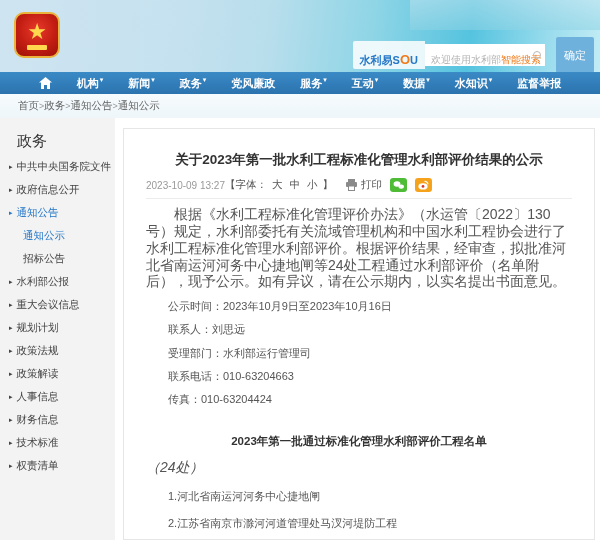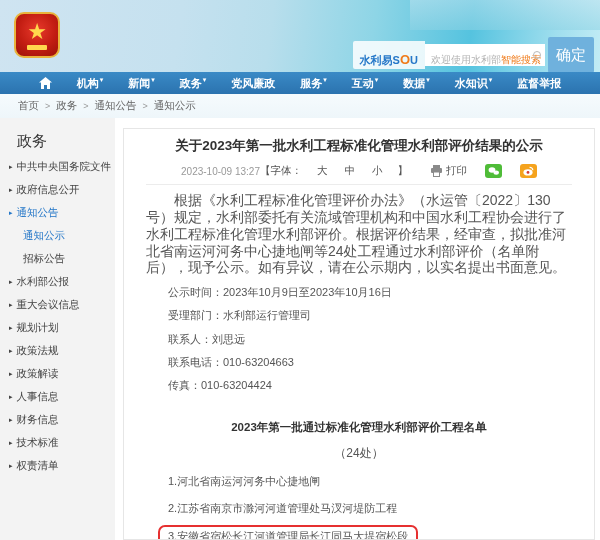--- a/index.html
+++ b/index.html
@@ -27,64 +27,64 @@
     font-size:11px; font-weight:bold; color:#2577c8; border-radius:2px 0 0 2px; white-space:nowrap; }
   .brand-o { color:#f07b1a; font-size:13px; }
   .search-input-wrap { position:relative; width:120px; height:22px; background:#fff; }
   .search-input { width:100%; height:100%; border:none; outline:none; padding:0 16px 0 6px; font-size:10px; background:transparent; }
   .search-placeholder { position:absolute; left:6px; top:5px; line-height:22px; font-size:10px;
     pointer-events:none; white-space:nowrap; }
   .ph-gray { color:#b3b3b3; }
   .ph-orange { color:#f07b1a; }
   .voice-icon { position:absolute; right:4px; top:7px; width:8px; height:8px;
     border:1.5px solid #b9b9b9; border-radius:50%; cursor:pointer; }
-  .search-btn { height:36px; border:none; background:#6fb1dd; color:#fff; font-size:15px;
-    padding:0 8px; margin-left:3px; border-radius:2px; cursor:pointer; }
+  .search-btn { height:36px; border:none; background:#6fb1dd; color:#fff; font-size:11px;
+    padding:0 8px; margin-left:11px; border-radius:2px; cursor:pointer; }
 
   
   .navbar { position:absolute; left:0; top:72px; width:600px; height:22px;
     background:linear-gradient(#3a8ac6,#2b73af); display:flex; align-items:center;
     justify-content:center; gap:25px; z-index:3; }
   .nav-home { display:flex; align-items:center; cursor:pointer; }
   .nav-item { color:#fff; font-size:11px; font-weight:bold; text-decoration:none; white-space:nowrap; cursor:pointer; }
   .nav-caret { font-size:7px; vertical-align:top; margin-left:1px; }
 
   
   .breadcrumb-bar { position:absolute; left:0; top:94px; width:600px; height:24px;
     background:linear-gradient(#f6fbfd,#eef6fa); display:flex; align-items:center;
-    padding-left:18px; font-size:10.5px; color:#666; gap:6px; }
+    padding-left:18px; font-size:10.5px; color:#666; gap:0; }
   .crumb { color:#666; text-decoration:none; cursor:pointer; }
   .crumb-sep { color:#999; font-size:9px; }
   .crumb-current { color:#666; }
 
   
   .sidebar { position:absolute; left:0; top:118px; width:115px; height:422px;
     background:#f3f3f3; padding:14px 0 0 9px; }
   .sidebar-title { font-size:15px; color:#333; margin:0 0 8px 8px; }
   .side-item { font-size:10.5px; color:#444; margin-top:9px; white-space:nowrap; cursor:pointer; }
   .side-bullet { font-size:7px; margin-right:4px; vertical-align:1px; color:inherit; }
   .side-item.active { color:#2577c8; }
   .side-sub { font-size:10.5px; color:#444; margin:9px 0 0 14px; white-space:nowrap; cursor:pointer; }
   .side-sub.active { color:#2577c8; }
 
   
   .panel { position:absolute; left:123px; top:128px; width:472px; height:412px;
-    background:#fff; border:1px solid #e6e6e6; padding:8px 22px 0; overflow:hidden; }
+    background:#fff; border:1px solid #e6e6e6; padding:22px 22px 0; overflow:hidden; }
   .article-title { font-size:13.5px; font-weight:bold; color:#333; text-align:center; line-height:1.35; }
-  .meta-row { display:flex; justify-content:center; align-items:center; margin-top:9px; }
+  .meta-row { display:flex; justify-content:flex-start; align-items:center; margin-top:9px; }
   .article-date { color:#999; font-size:10px; }
-  .meta-tools { display:flex; align-items:center; gap:13px; font-size:10.5px; color:#555; }
+  .meta-tools { display:flex; align-items:center; gap:3px; font-size:10.5px; color:#555; }
   .font-size-link { color:#555; text-decoration:none; margin:0 2px; cursor:pointer; }
   .print-btn { display:flex; align-items:center; gap:3px; margin-left:9px; cursor:pointer; color:#555; }
   .share-icon { margin-left:5px; cursor:pointer; display:flex; }
   .divider { border-bottom:1px solid #ececec; margin-top:6px; }
   .article-para { font-size:14px; color:#555; line-height:1.2; text-indent:2em; margin-top:7px; }
   .info-line { font-size:11px; color:#555; margin-top:10px; text-indent:2em; line-height:1.2; }
   .list-title { font-size:11.5px; font-weight:bold; color:#333; text-align:center; margin-top:28px; }
-  .list-count { font-size:12px; color:#555; text-align:center; margin-top:10px; }
+  .list-count { font-size:14px; color:#555; margin-top:10px;font-style:italic; }
   .list-row { margin-top:9px; padding-left:22px; }
   .list-item { font-size:11px; color:#555; }
   .list-item.hl { display:inline-block; border:2px solid #e63030; border-radius:7px;
     padding:2px 8px; margin-left:-10px; }
 </style>
 </head>
 <body>
 
 <div class="page">
 
@@ -181,22 +181,22 @@
             <path d="M9.5 3.2 q3.2 0.2 3.4 3" stroke="#fff" stroke-width="1.1" fill="none"></path>
           </svg>
         </span>
       </span>
     </div>
     <div class="divider"></div>
 
     <p class="article-para">根据《水利工程标准化管理评价办法》（水运管〔2022〕130号）规定，水利部委托有关流域管理机构和中国水利工程协会进行了水利工程标准化管理水利部评价。根据评价结果，经审查，拟批准河北省南运河河务中心捷地闸等24处工程通过水利部评价（名单附后），现予公示。如有异议，请在公示期内，以实名提出书面意见。</p>
 
     <div class="info-line">公示时间：2023年10月9日至2023年10月16日</div>
+    <div class="info-line">联系人：刘思远</div>
     <div class="info-line">受理部门：水利部运行管理司</div>
-    <div class="info-line">联系人：刘思远</div>
     <div class="info-line">联系电话：010-63204663</div>
     <div class="info-line">传真：010-63204424</div>
 
     <div class="list-title">2023年第一批通过标准化管理水利部评价工程名单</div>
     <div class="list-count">（24处）</div>
 
     <div class="list-row">
       <span class="list-item">1.河北省南运河河务中心捷地闸</span>
     </div>
     <div class="list-row">

